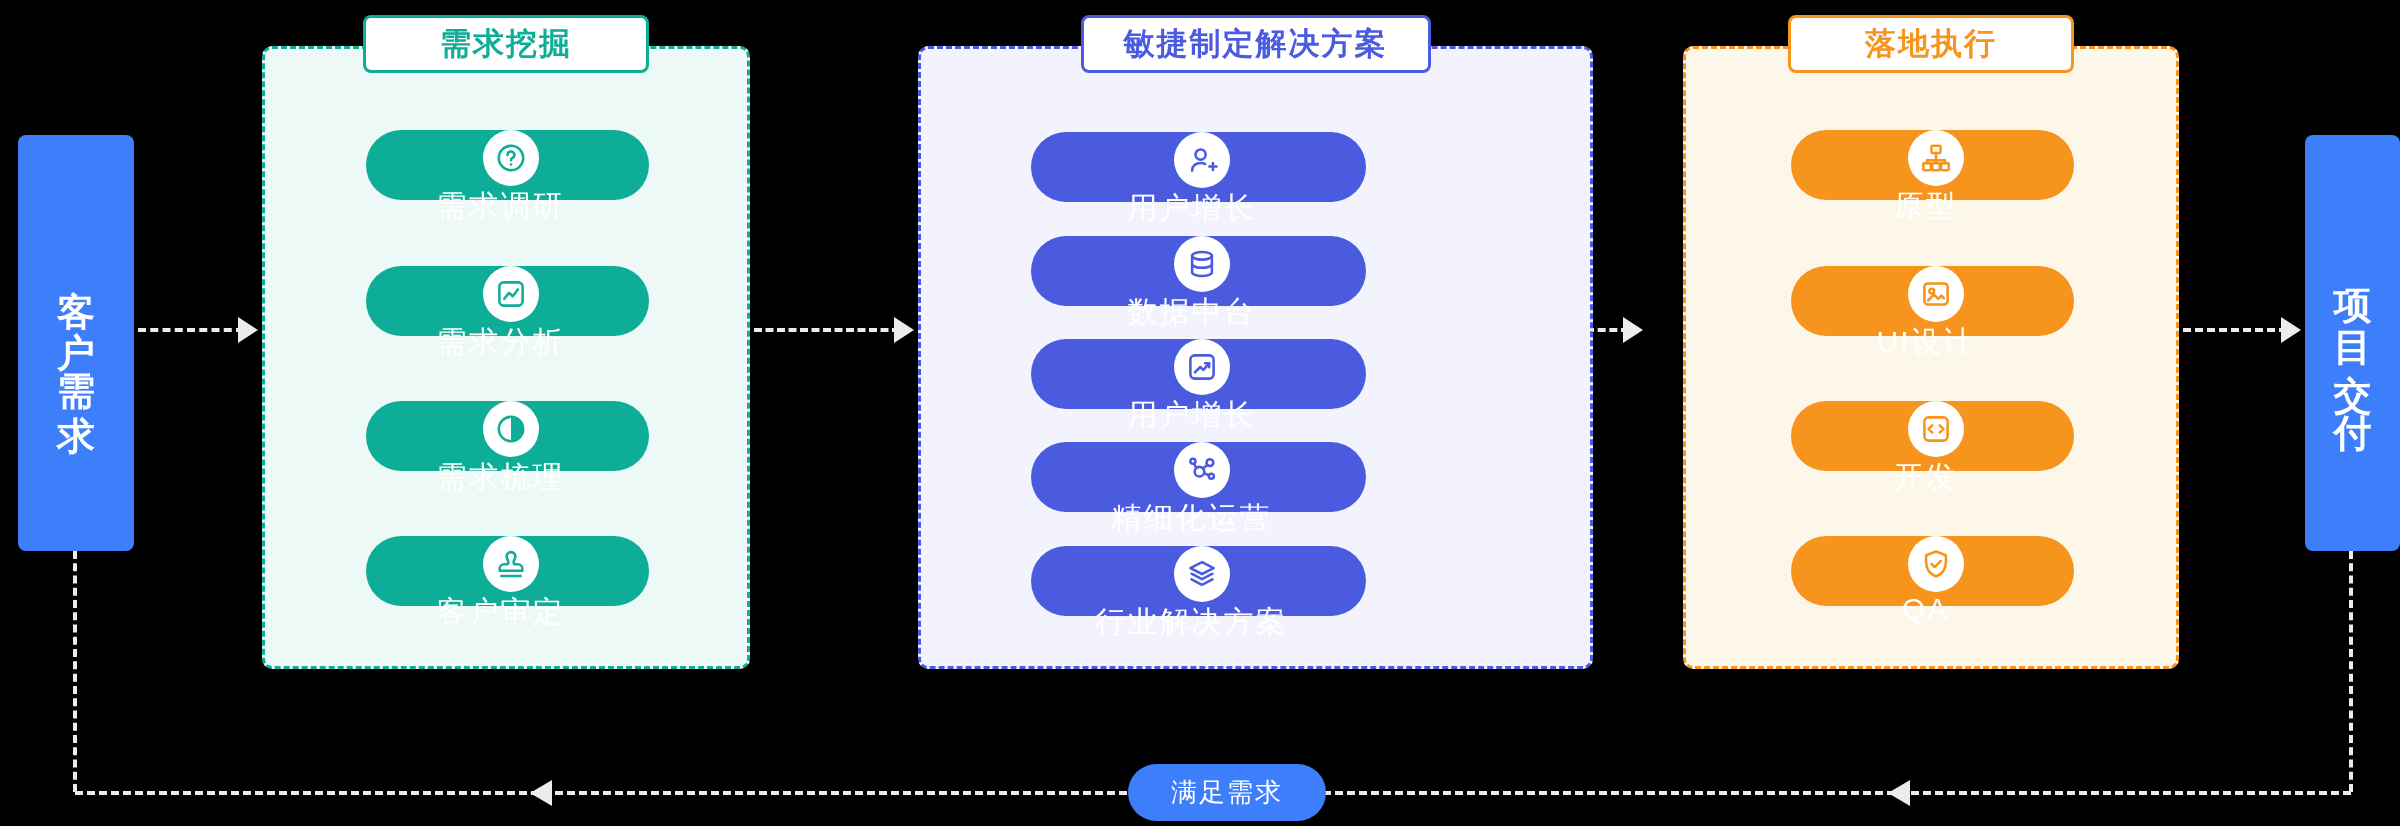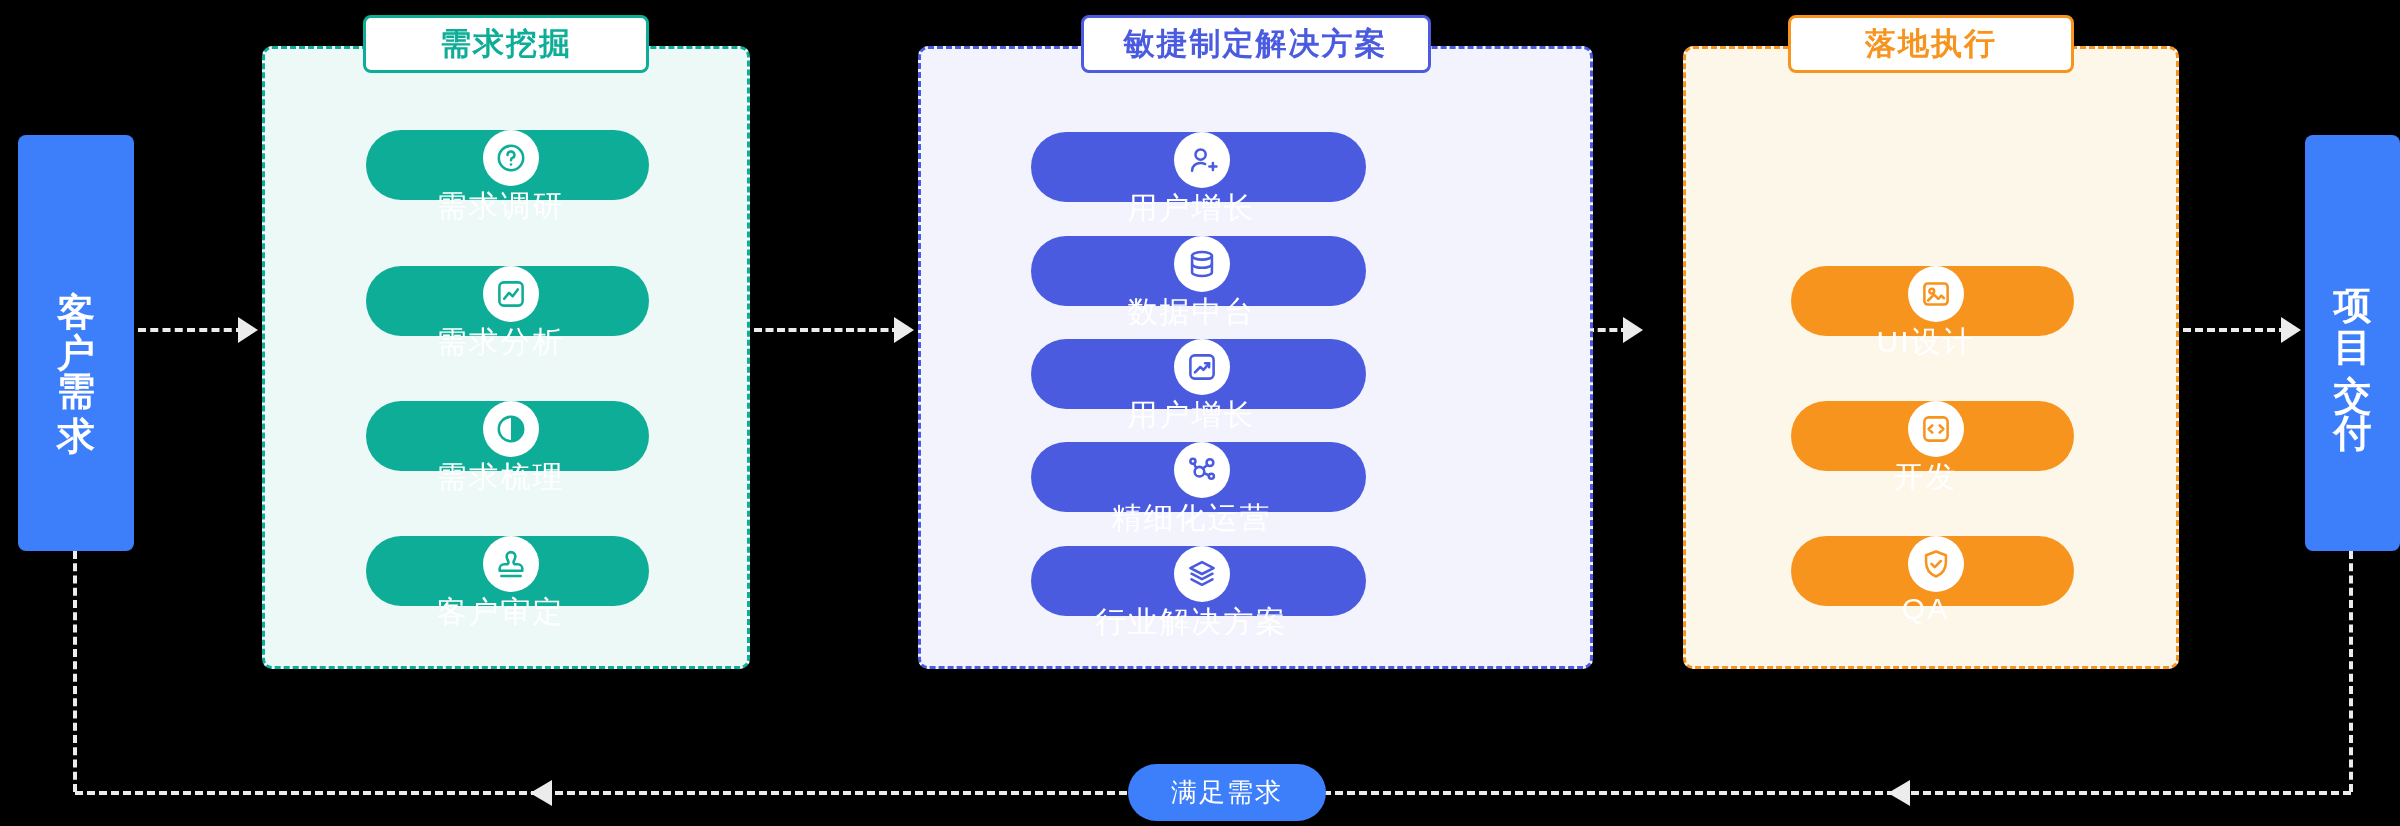--- a/index.html
+++ b/index.html
@@ -212,20 +212,32 @@
             <path d="M4.6 15.8L12 19.6l7.4-3.8"></path>
           </svg>
       </span>
       <span class="pill-label">行业解决方案</span>
     </div>
   </section>
 
   <section class="panel" id="panel-3">
     <div class="panel-title">落地执行</div>
 
+    <div class="pill" style="top:81px">
+      <span class="icon-circle">
+        <svg viewBox="0 0 24 24">
+            <rect x="8.8" y="3.4" width="6.4" height="5" rx="1"></rect>
+            <rect x="3" y="15.6" width="5.4" height="5" rx="1"></rect>
+            <rect x="9.3" y="15.6" width="5.4" height="5" rx="1"></rect>
+            <rect x="15.6" y="15.6" width="5.4" height="5" rx="1"></rect>
+            <path d="M12 8.4v3.2M5.7 15.6v-2h12.6v2M12 11.6v4"></path>
+          </svg>
+      </span>
+      <span class="pill-label">原型</span>
+    </div>
 
     <div class="pill" style="top:217px">
       <span class="icon-circle">
         <svg viewBox="0 0 24 24">
             <rect x="3.8" y="4.6" width="16.4" height="14.8" rx="2.4"></rect>
             <circle cx="9" cy="10" r="1.7"></circle>
             <path d="M6.4 16.6l4.2-4.2 3 3 2.2-2.2 1.8 1.8"></path>
           </svg>
       </span>
       <span class="pill-label">UI设计</span>

